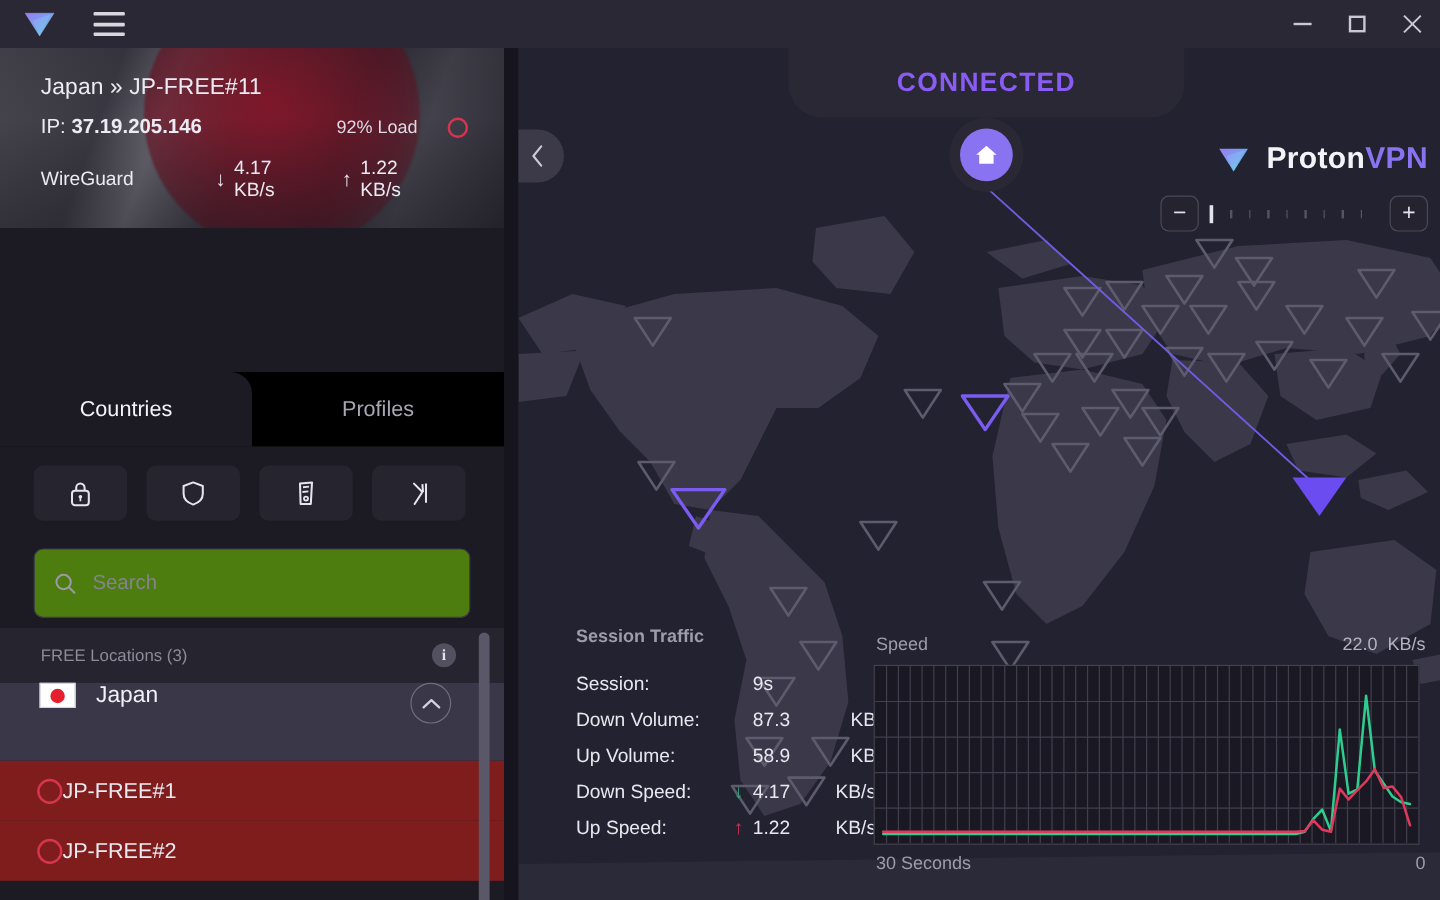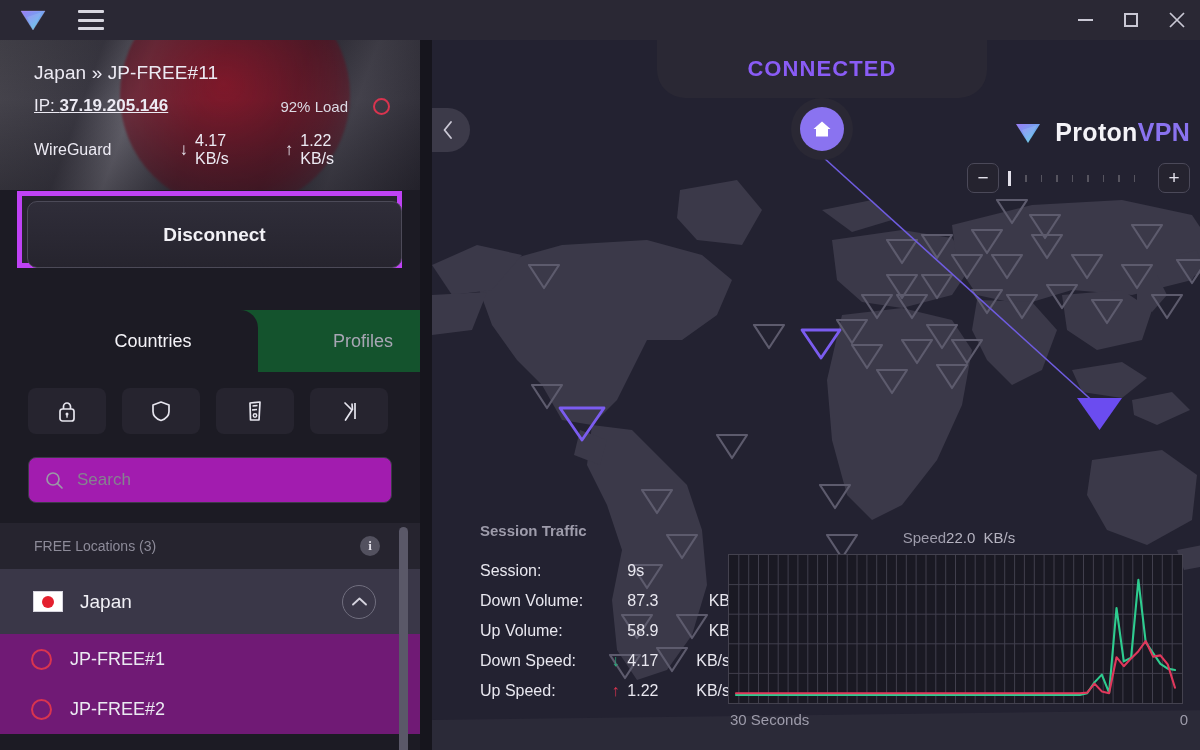--- a/index.html
+++ b/index.html
@@ -40,21 +40,21 @@
     border-radius:50%; background: radial-gradient(circle at 45% 45%, rgba(150,20,40,0.85), rgba(110,14,32,0.62) 62%, rgba(80,10,26,0.25) 88%, rgba(0,0,0,0) 100%);
     filter: blur(1px);
   }
   .conn-card::after {
     content:""; position:absolute; inset:0;
     background: linear-gradient(180deg, rgba(20,19,26,0.18) 0%, rgba(20,19,26,0.05) 40%, rgba(20,19,26,0.35) 100%);
   }
   .conn-inner { position: relative; z-index: 3; padding: 22px 30px 0 34px; }
   .conn-line1 { font-size: 19px; color: #eceaf3; letter-spacing: .1px; white-space: nowrap; }
   .conn-line2 { margin-top: 12px; display: flex; align-items: center; justify-content: space-between; }
-  .ip-text { font-size: 17px; color: #eceaf3; text-decoration: underline; }
+  .ip-text { font-size: 17px; color: #eceaf3; }
   .ip-text b { font-weight: bold; }
   .load-wrap { display: flex; align-items: center; gap: 25px; font-size: 15px; color: #dcdae4; }
   .load-ring { width: 17px; height: 17px; border-radius: 50%; border: 2.4px solid #d9344f; }
   .conn-line3 { margin-top: 16px; display: flex; align-items: center; font-size: 16px; color: #eceaf3; }
   .proto { width: 152px; }
   .rate { display: flex; align-items: center; gap: 7px; margin-right: 24px; }
   .rate .arw { font-size: 17px; color:#eceaf3; }
 
   .disconnect-highlight {
     position: absolute; left: 17px; top: 151px; width: 385px; height: 77px;
@@ -62,62 +62,62 @@
   }
   .disconnect-btn {
     position: absolute; left: 5px; top: 5px; width: 375px; height: 67px;
     border: 1px solid #4c4a58; border-radius: 10px;
     background: linear-gradient(180deg,#2f2d39,#26242e);
     display: flex; align-items: center; justify-content: center;
     color: #f2f1f6; font-size: 19px; font-weight: bold; cursor: pointer;
   }
 
   
-  .tabs { position: absolute; top: 270px; left: 0; width: 420px; height: 62px; background:#14532d; display:flex;margin-left:48px; }
+  .tabs { position: absolute; top: 270px; left: 0; width: 420px; height: 62px; background:#000000; display:flex; }
   .tab { flex:1; display:flex; align-items:center; justify-content:center; font-size:18px; cursor:pointer; }
   .tab-active { background:#1c1b24; color:#f4f3f8; border-top-right-radius: 18px; }
   .tab-inactive { color:#a8a6b4; }
 
   .toolrow { position:absolute; top:348px; left:28px; width:366px; display:flex; gap:16px; }
   .toolbtn { width:78px; height:46px; border-radius:8px; background:#26242f; display:flex; align-items:center; justify-content:center; cursor:pointer; }
 
   .searchbox {
-    position:absolute; top:417px; left:28px; width:364px; height:46px;
-    border:1px solid #3d3b49; border-radius:8px; background:#a21caf;
+    position:absolute; top:417px; left:28px; width:364px; height:58px;
+    border:1px solid #3d3b49; border-radius:8px; background:#4d7c0f;
     display:flex; align-items:center; padding-left:16px; gap:13px;
   }
   .searchbox input {
     background:transparent; border:none; outline:none; color:#d7d5e0;
     font-size:17px; font-family:"Liberation Sans", sans-serif; width:280px;
   }
   .searchbox input::placeholder { color:#85838f; }
 
   .list { position:absolute; top:483px; left:0; width:420px; height:267px; overflow:hidden; }
   .list-head {
     height:46px; background:#26242f; display:flex; align-items:center;
     padding:0 0 0 34px; justify-content:space-between; color:#8d8b99; font-size:14px;
   }
   .info-badge {
     width:20px; height:20px; border-radius:50%; background:#53515f; color:#e3e1ea;
     font-size:13px; font-weight:bold; display:flex; align-items:center; justify-content:center;
     margin-right:40px; cursor:pointer; font-family:"Liberation Serif", serif;
   }
   .country-row {
-    height:65px; background:#3a3748; display:flex; align-items:center;
+    height:65px; background:#3a3748; display:flex; 
     padding-left:33px; gap:17px; cursor:pointer;
   }
   .flag-jp { width:30px; height:21px; background:#ffffff; border:1px solid #d6d4de; display:flex; align-items:center; justify-content:center; }
   .flag-jp i { display:block; width:12px; height:12px; border-radius:50%; background:#e4202e; }
   .country-name { font-size:19px; color:#f1f0f6; flex:1; }
   .chev-circle {
     width:34px; height:34px; border-radius:50%; border:1.5px solid #706e7e;
     margin-right:44px; display:flex; align-items:center; justify-content:center; cursor:pointer;
   }
   .srv-head { height:49px; display:flex; align-items:center; padding-left:34px; color:#8d8b99; font-size:14px; background:#1c1b24; }
-  .srv-row { height:50px; display:flex; align-items:center; padding-left:31px; gap:18px; background:#701a75; cursor:pointer; }
+  .srv-row { height:50px; display:flex; align-items:center; padding-left:31px; background:#7f1d1d; cursor:pointer; }
   .srv-ring { width:21px; height:21px; border-radius:50%; border:2.4px solid #d9344f; }
   .srv-name { font-size:18px; color:#eae9f1; }
   .scrollbar { position:absolute; right:12px; top:487px; width:9px; height:258px; }
   .scroll-thumb { width:9px; height:250px; border-radius:5px; background:#5a5868; }
 
   
   .mappanel { position:absolute; top:40px; left:432px; width:780px; height:710px; background:#22212c; overflow:hidden; }
   .map-bg { position:absolute; inset:0; background:#272533; }
 
   .collapse-tab {
@@ -159,21 +159,21 @@
   .stats { position:absolute; left:48px; bottom:44px; width:250px; z-index:7; }
   .stats-title { font-size:15px; font-weight:bold; color:#9e9cab; margin-bottom:17px; }
   .stat-row { display:flex; align-items:center; height:30px; font-size:16px; color:#e8e7ef; }
   .stat-lbl { width:135px; }
   .stat-arw { width:26px; text-align:center; font-size:16px; }
   .stat-val { width:58px; text-align:left; }
   .stat-unit { width:54px; text-align:right; padding-left:2px; color:#e8e7ef; }
 
   
   .chart { position:absolute; left:296px; bottom:22px; width:462px; z-index:7; }
-  .chart-head { display:flex; justify-content:center; align-items:baseline; font-size:15px; color:#9e9cab; margin-bottom:8px; padding:0 2px; }
+  .chart-head { display:flex; justify-content:space-between; align-items:baseline; font-size:15px; color:#9e9cab; margin-bottom:8px; padding:0 2px; }
   .chart-max { color:#b5b3c0; }
   .chart-box { position:relative; width:455px; height:150px; background:#1a1923; border:1px solid #44424f; }
   .chart-foot { display:flex; justify-content:space-between; font-size:15px; color:#9e9cab; margin-top:7px; padding:0 2px; }
 </style>
 </head>
 <body>
 
 <div class="app">
 
   <div class="titlebar">
@@ -229,23 +229,20 @@
             <span>4.17 KB/s</span>
           </span>
           <span class="rate">
             <span class="arw">↑</span>
             <span>1.22 KB/s</span>
           </span>
         </div>
       </div>
     </div>
 
-    <div class="disconnect-highlight">
-      <div class="disconnect-btn">Disconnect</div>
-    </div>
 
     <div class="tabs">
       <div class="tab tab-active">Countries</div>
       <div class="tab tab-inactive">Profiles</div>
     </div>
 
     <div class="toolrow">
       <div class="toolbtn">
         <svg width="22" height="24" viewBox="0 0 22 24">
           <rect x="4" y="10" width="14" height="12" rx="2.5" fill="none" stroke="#e6e5ee" stroke-width="1.7"></rect>

